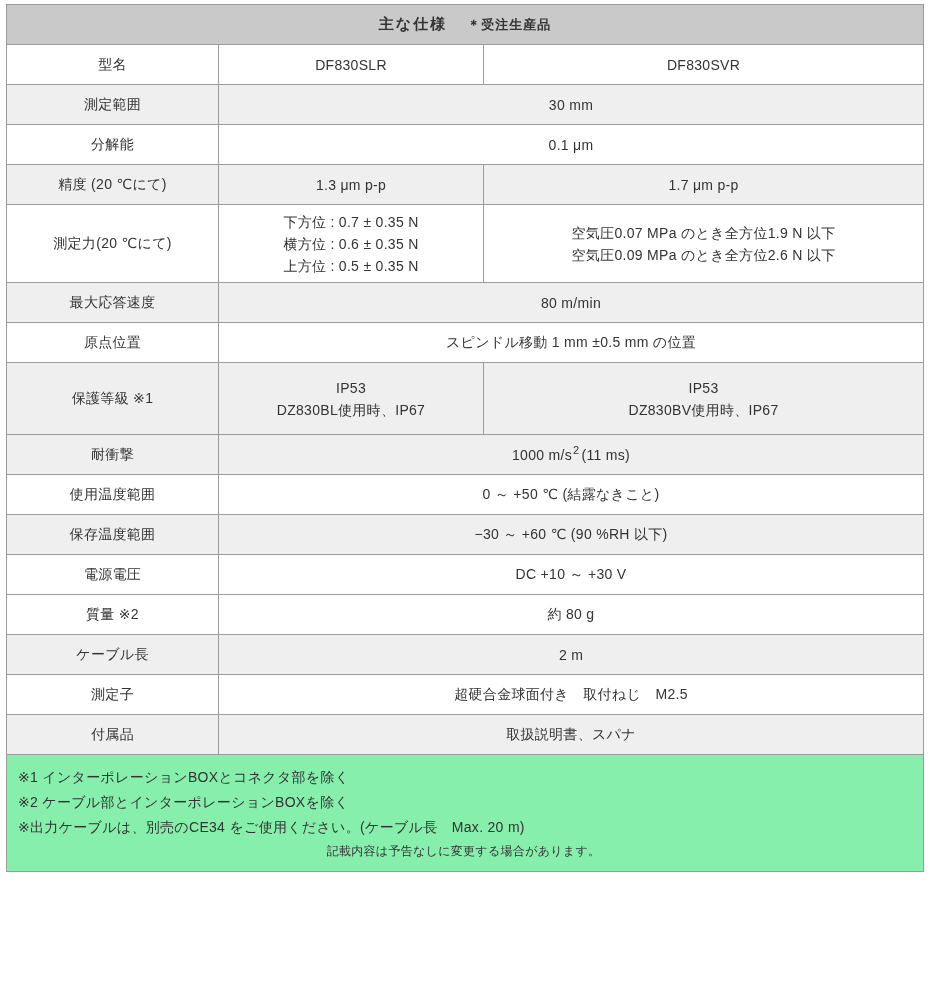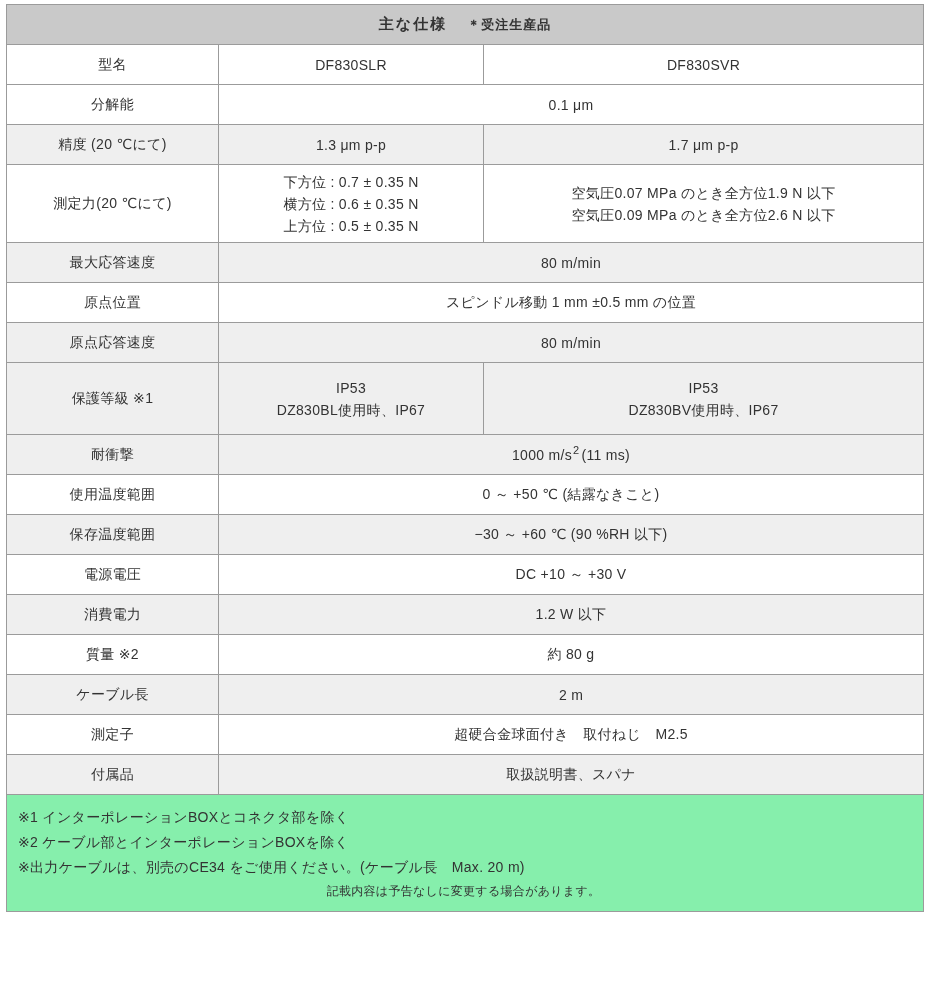--- a/index.html
+++ b/index.html
@@ -92,20 +92,24 @@
           <span class="title">主な仕様</span><span class="title-note">＊受注生産品</span>
         </td>
       </tr>
 
       <tr>
         <th>型名</th>
         <td>DF830SLR</td>
         <td>DF830SVR</td>
       </tr>
 
+      <tr class="alt">
+        <th>測定範囲</th>
+        <td colspan="2">30 mm</td>
+      </tr>
 
       <tr>
         <th>分解能</th>
         <td colspan="2">0.1 μm</td>
       </tr>
 
       <tr class="alt">
         <th>精度 (20 ℃にて)</th>
         <td>1.3 μm p-p</td>
         <td>1.7 μm p-p</td>
@@ -123,24 +127,20 @@
       <tr class="alt">
         <th>最大応答速度</th>
         <td colspan="2">80 m/min</td>
       </tr>
 
       <tr>
         <th>原点位置</th>
         <td colspan="2">スピンドル移動 1 mm ±0.5 mm の位置</td>
       </tr>
 
-      <tr class="alt">
-        <th>原点応答速度</th>
-        <td colspan="2">80 m/min</td>
-      </tr>
 
 
       <tr class="alt r-ip">
         <th>保護等級 ※1</th>
         <td class="multiline">IP53
 DZ830BL使用時、IP67</td>
         <td class="multiline">IP53
 DZ830BV使用時、IP67</td>
       </tr>
 
@@ -158,24 +158,20 @@
       <tr class="alt">
         <th>保存温度範囲</th>
         <td colspan="2">−30 ～ +60 ℃ (90 %RH 以下)</td>
       </tr>
 
       <tr>
         <th>電源電圧</th>
         <td colspan="2">DC +10 ～ +30 V</td>
       </tr>
 
-      <tr class="alt">
-        <th>消費電力</th>
-        <td colspan="2">1.2 W 以下</td>
-      </tr>
 
       <tr>
         <th>質量 ※2</th>
         <td colspan="2">約 80 g</td>
       </tr>
 
       <tr class="alt">
         <th>ケーブル長</th>
         <td colspan="2">2 m</td>
       </tr>

